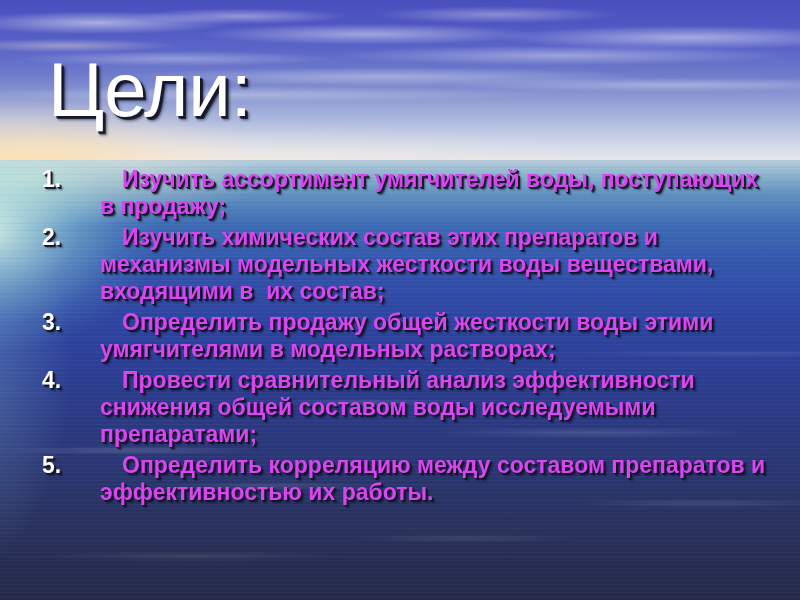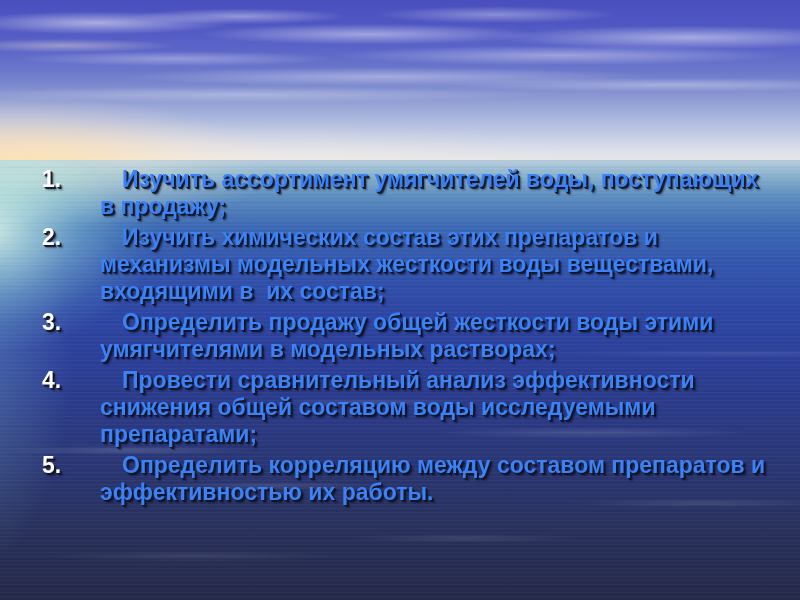--- a/index.html
+++ b/index.html
@@ -213,21 +213,21 @@
        2px 2px 0 rgba(18, 20, 38, .85),
        1px 1px 0 rgba(18, 20, 38, .85),
        3px 3px 2px rgba(10, 12, 28, .5);
   }
 
   .goal-text {
     flex: 1 1 auto;
     font-size: 23px;
     line-height: 27px;
     font-weight: 700;
-    color: #3b82f6;
+    color: #d946ef;
     text-indent: 22px;
     white-space: pre-wrap;
     text-shadow:
        2px 2px 0 rgba(18, 20, 38, .85),
        1px 1px 0 rgba(18, 20, 38, .85),
        3px 3px 2px rgba(10, 12, 28, .5);
   }
 </style>
 </head>
 <body>
@@ -239,20 +239,21 @@
     <div class="sky-warm"></div>
     <div class="clouds"></div>
     <div class="sea"></div>
     <div class="sea-glint"></div>
     <div class="sea-ripple"></div>
     <div class="sea-waves"></div>
   </div>
 
   <div class="content">
 
+    <div class="slide-title">Цели:</div>
 
     <ol class="goal-list">
 
       <li class="goal-item">
         <span class="goal-num">1.</span>
         <span class="goal-text">Изучить ассортимент умягчителей воды, поступающих в продажу;</span>
       </li>
 
       <li class="goal-item">
         <span class="goal-num">2.</span>

